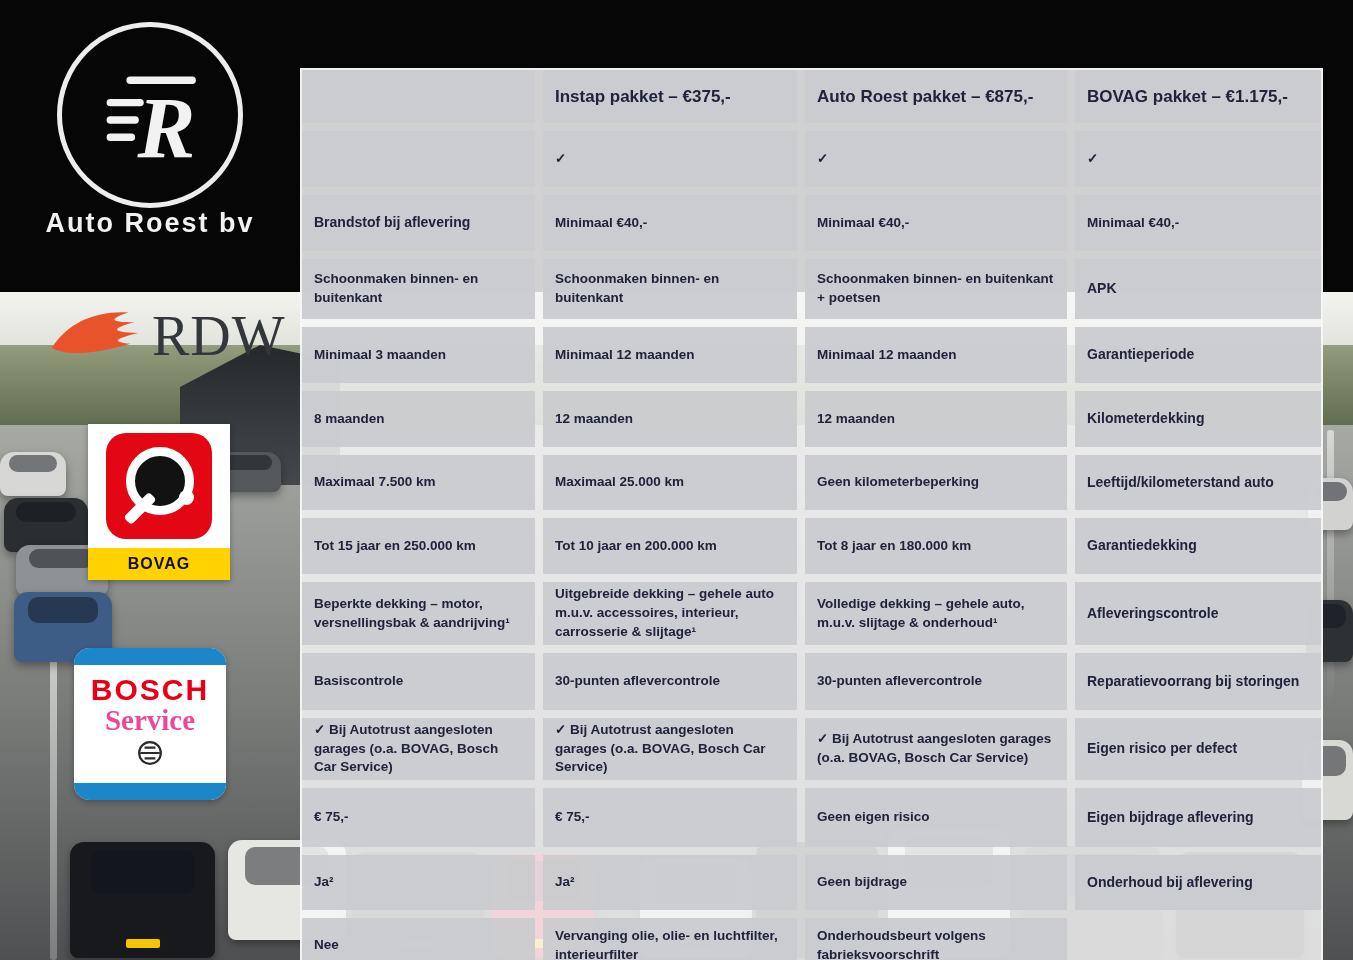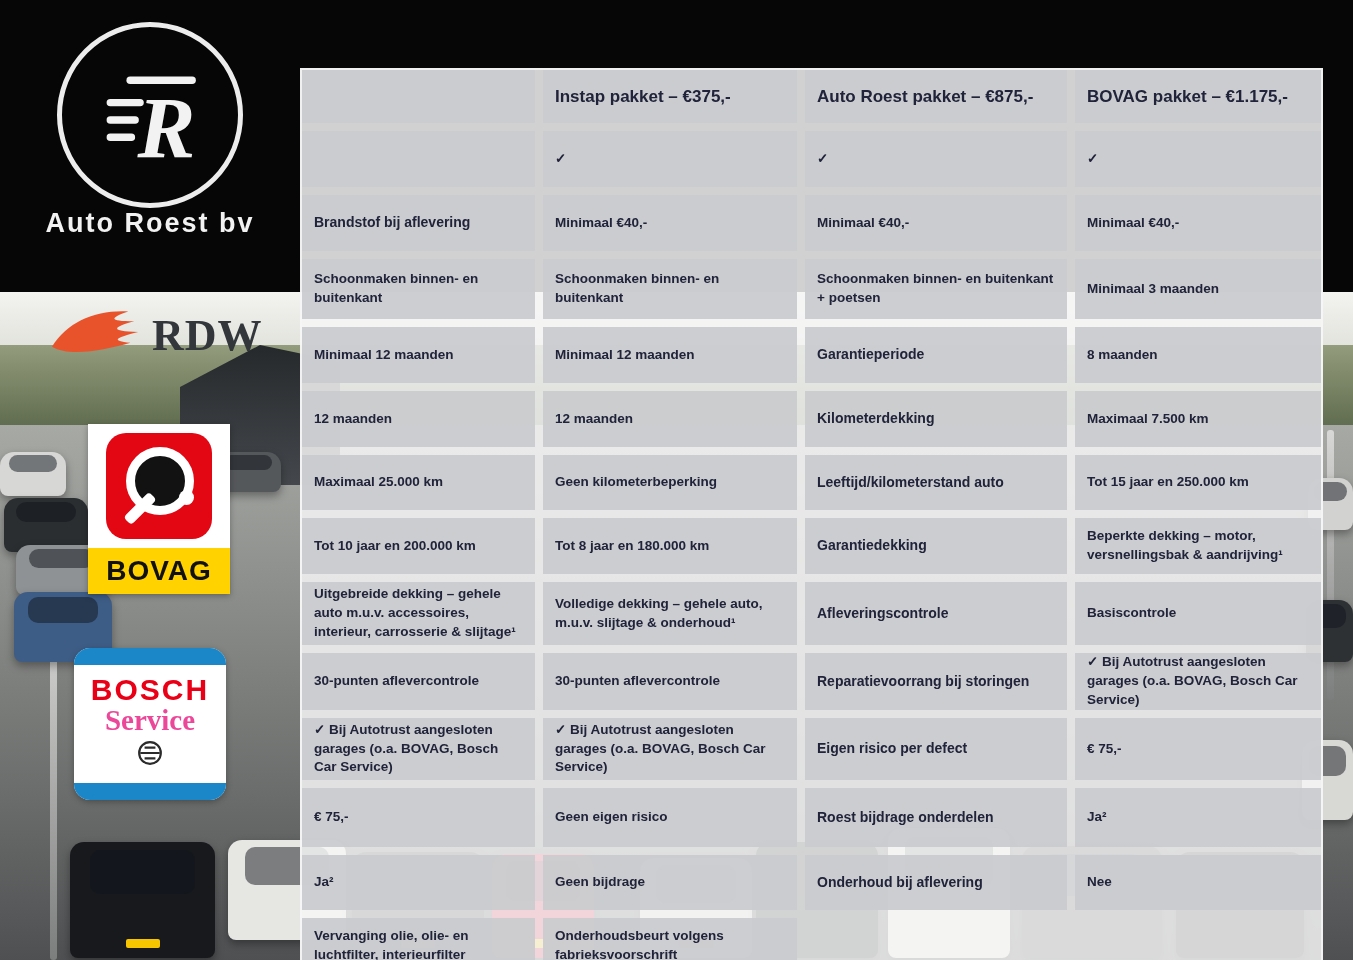--- a/index.html
+++ b/index.html
@@ -21,27 +21,27 @@
   .plate{position:absolute;width:34px;height:9px;background:#f7c500;border-radius:2px;left:50%;transform:translateX(-50%);bottom:10px;}
   .pole{position:absolute;width:7px;background:linear-gradient(#d8d8d6,#7c7e7d);border-radius:3px;}
   
   .masthead{position:absolute;left:0;top:0;width:100%;height:292px;background:#060606;z-index:1;}
   .logo{position:absolute;left:38px;top:22px;width:224px;text-align:center;z-index:2;}
   .logo-ring{width:176px;height:176px;border:5px solid #ededed;border-radius:50%;margin:0 auto;
     display:flex;align-items:center;justify-content:center;}
   .brand-name{color:#f2f2f2;font-size:27px;font-weight:bold;letter-spacing:2px;white-space:nowrap;}
   
   .rdw{position:absolute;left:50px;top:304px;display:flex;align-items:center;gap:4px;z-index:2;}
-  .rdw-text{font-family:"Liberation Serif",serif;font-weight:bold;font-size:44px;color:#33373c;letter-spacing:1px;}
+  .rdw-text{font-family:"Liberation Serif",serif;font-weight:normal;font-size:56px;color:#33373c;letter-spacing:1px;}
   .bovag{position:absolute;left:88px;top:424px;width:124px;background:#fff;padding:9px 9px 0;z-index:2;box-shadow:0 2px 6px rgba(0,0,0,.3);}
   .bovag-emblem{width:106px;height:106px;background:#e30613;border-radius:20px;position:relative;margin:0 auto;}
   .bovag-ring{position:absolute;left:20px;top:14px;width:50px;height:50px;border:9px solid #fff;border-radius:50%;background:#121212;}
   .bovag-dot{position:absolute;left:44px;top:34px;width:15px;height:15px;background:#fff;border-radius:50%;}
   .bovag-handle{position:absolute;left:16px;top:70px;width:36px;height:11px;background:#fff;border-radius:4px;transform:rotate(-45deg);}
-  .bovag-word{background:#ffd200;margin:9px -9px 0;padding:7px 0;text-align:center;font-weight:bold;font-size:28px;color:#111;letter-spacing:1px;}
+  .bovag-word{background:#ffd200;margin:9px -9px 0;padding:7px 0;text-align:center;font-weight:bold;font-size:16px;color:#111;letter-spacing:1px;}
   .bosch{position:absolute;left:74px;top:648px;width:152px;height:152px;background:#fff;border-radius:16px;z-index:2;
     overflow:hidden;display:flex;flex-direction:column;align-items:center;box-shadow:0 2px 6px rgba(0,0,0,.3);}
   .bosch-bar{height:17px;width:100%;background:#1b86c8;flex:none;}
   .bosch-name{margin-top:10px;font-size:30px;font-weight:bold;color:#ea0016;letter-spacing:2px;line-height:1;}
   .bosch-service{font-family:"Liberation Serif",serif;font-size:29px;font-weight:bold;color:#ec4899;line-height:1.1;}
   .bosch-symbol{margin-top:3px;}
   .bosch .spacer{margin-top:auto;}
   
   .pkg-table{
     position:absolute;left:300px;top:68px;z-index:5;
@@ -160,20 +160,21 @@
 
   <div class="cell label">Brandstof bij aflevering</div>
   <div class="cell">Minimaal €40,-</div>
   <div class="cell">Minimaal €40,-</div>
   <div class="cell">Minimaal €40,-</div>
 
   <div class="cell">Schoonmaken binnen- en buitenkant</div>
   <div class="cell">Schoonmaken binnen- en buitenkant</div>
   <div class="cell">Schoonmaken binnen- en buitenkant + poetsen</div>
 
+  <div class="cell label">APK</div>
   <div class="cell">Minimaal 3 maanden</div>
   <div class="cell">Minimaal 12 maanden</div>
   <div class="cell">Minimaal 12 maanden</div>
 
   <div class="cell label">Garantieperiode</div>
   <div class="cell">8 maanden</div>
   <div class="cell">12 maanden</div>
   <div class="cell">12 maanden</div>
 
   <div class="cell label">Kilometerdekking</div>
@@ -199,21 +200,21 @@
   <div class="cell label">Reparatievoorrang bij storingen</div>
   <div class="cell">✓ Bij Autotrust aangesloten garages (o.a. BOVAG, Bosch Car Service)</div>
   <div class="cell">✓ Bij Autotrust aangesloten garages (o.a. BOVAG, Bosch Car Service)</div>
   <div class="cell">✓ Bij Autotrust aangesloten garages (o.a. BOVAG, Bosch Car Service)</div>
 
   <div class="cell label">Eigen risico per defect</div>
   <div class="cell">€ 75,-</div>
   <div class="cell">€ 75,-</div>
   <div class="cell">Geen eigen risico</div>
 
-  <div class="cell label">Roest bijdrage onderdelen</div>
+  <div class="cell label">Eigen bijdrage aflevering</div>
   <div class="cell">Ja²</div>
   <div class="cell">Ja²</div>
   <div class="cell">Geen bijdrage</div>
 
   <div class="cell label">Onderhoud bij aflevering</div>
   <div class="cell">Nee</div>
   <div class="cell">Vervanging olie, olie- en luchtfilter, interieurfilter</div>
   <div class="cell">Onderhoudsbeurt volgens fabrieksvoorschrift</div>
 </div>
 

